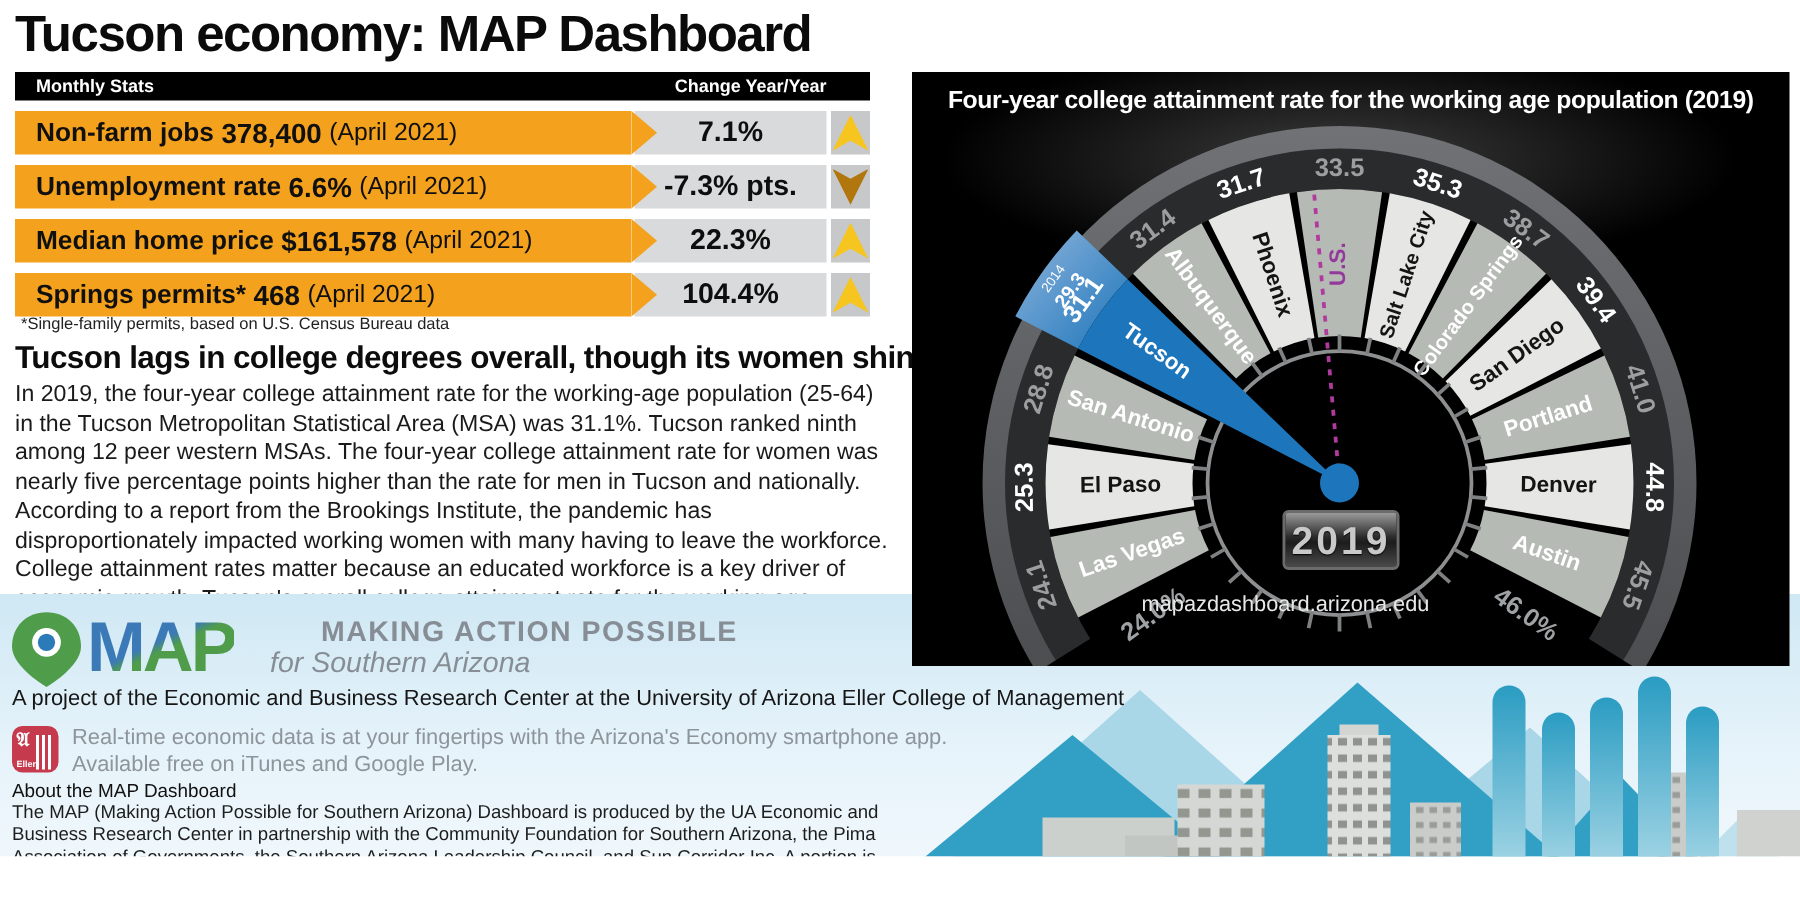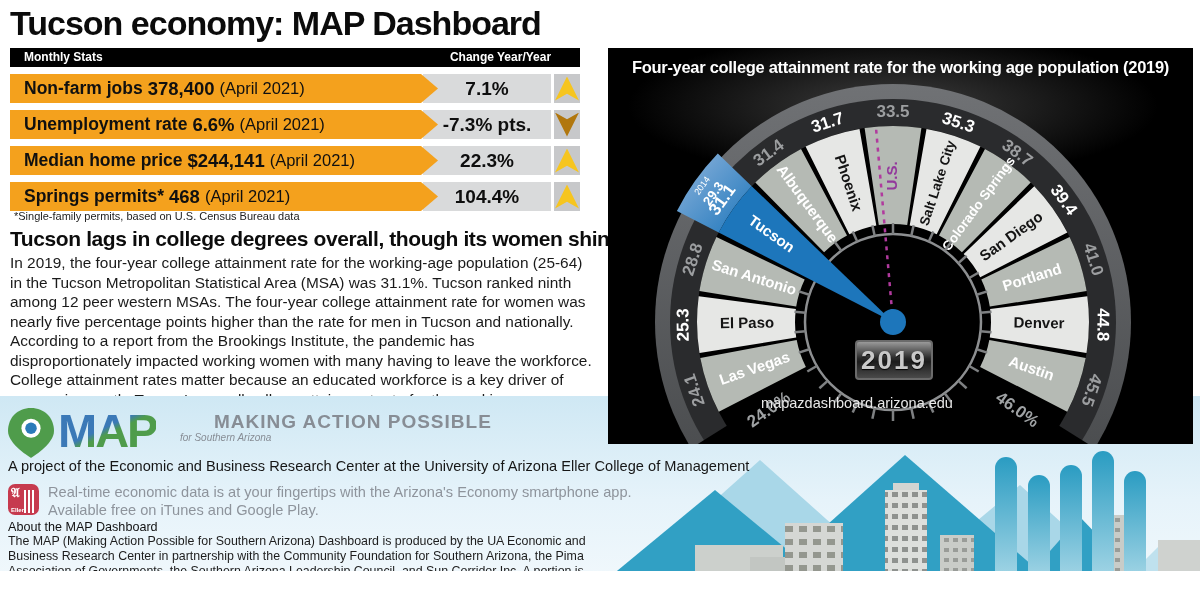--- a/index.html
+++ b/index.html
@@ -33,21 +33,21 @@
   .graybar{position:absolute;left:0;top:585px;width:1200px;height:22px;background:#aaaeb3;}
   .date-label{position:absolute;left:10px;top:588px;font-size:13px;color:#333;}
   .credit{position:absolute;right:8px;top:589px;font-size:12px;color:#2e2e2e;}
 
   
   .logo-pin{position:absolute;left:8px;top:407px;width:46px;height:52px;}
   .map-word{position:absolute;left:58px;top:403px;font-size:47px;font-weight:800;letter-spacing:-2px;
     background:linear-gradient(155deg,#3b79b7 0%,#3b79b7 46%,#4f9c4b 54%,#4f9c4b 100%);
     -webkit-background-clip:text;background-clip:text;color:transparent;}
   .tagline1{position:absolute;left:178px;top:411px;font-size:19px;font-weight:700;letter-spacing:1px;color:#878d95;margin-left:36px;}
-  .tagline2{position:absolute;left:180px;top:432px;font-size:10px;font-style:italic;color:#878d95;}
+  .tagline2{position:absolute;left:180px;top:432px;font-size:19px;font-style:italic;color:#878d95;}
   .project-line{position:absolute;left:8px;top:458px;font-size:14.6px;color:#161616;}
   .app-icon{position:absolute;left:8px;top:484px;width:31px;height:31px;border-radius:7px;background:#c63a4e;overflow:hidden;}
   .app-icon .fr{position:absolute;left:3px;top:1px;color:#fff;font-size:13px;font-weight:700;}
   .app-icon .el{position:absolute;left:3px;bottom:2px;color:#fff;font-size:6px;font-weight:700;}
   .app-icon .bars{position:absolute;right:3px;top:6px;width:12px;height:23px;
     background:repeating-linear-gradient(90deg,#fff 0 2px,transparent 2px 4px);}
   .app-line{position:absolute;left:48px;font-size:14.6px;color:#8e949c;}
   .about-head{position:absolute;left:8px;top:520px;font-size:12.6px;font-weight:400;color:#111;}
   .about-body{position:absolute;left:8px;top:534px;width:618px;font-size:12.4px;line-height:1.22;color:#1d1d1d;}
 
@@ -94,21 +94,21 @@
           </div>
           <div class="srow-chev"></div>
           <div class="srow-change">-7.3% pts.</div>
           <div class="srow-arrowbox">
             <div class="tri down"></div>
           </div>
         </div>
         <div class="srow">
           <div class="srow-orange">
             <span class="lab">Median home price</span>
-            <span class="val">$244,141</span>
+            <span class="val">$161,578</span>
             <span class="per">(April 2021)</span>
           </div>
           <div class="srow-chev"></div>
           <div class="srow-change">22.3%</div>
           <div class="srow-arrowbox">
             <div class="tri up"></div>
           </div>
         </div>
         <div class="srow">
           <div class="srow-orange">

